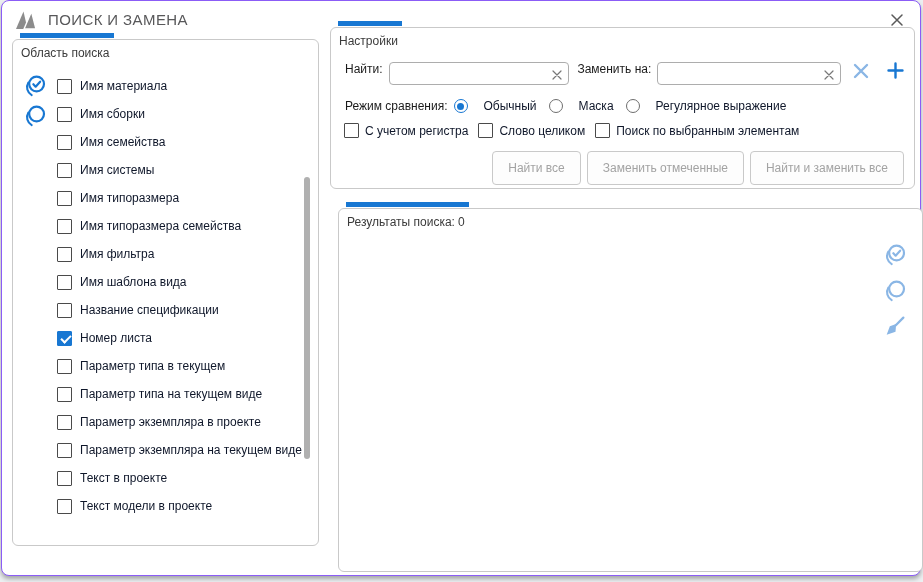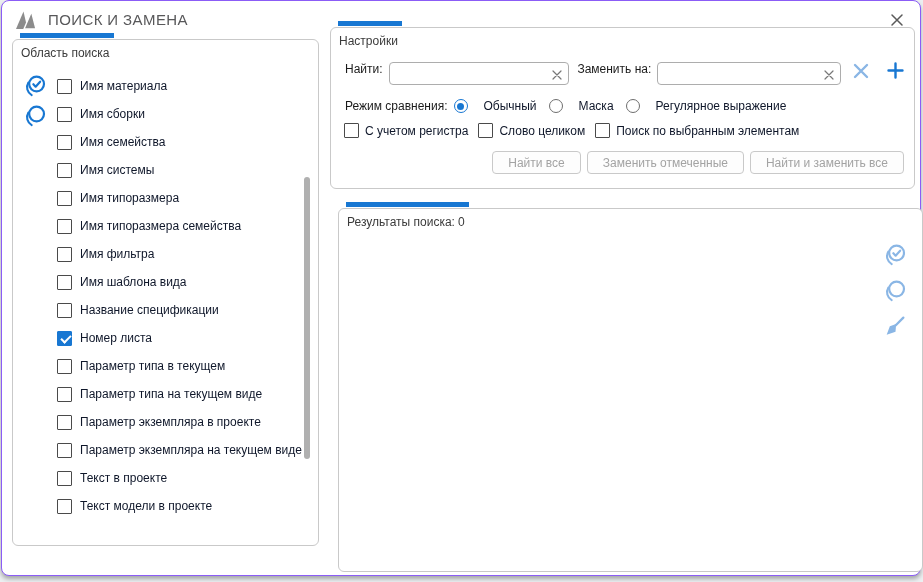--- a/index.html
+++ b/index.html
@@ -106,21 +106,21 @@
   .opts-row {
     position:absolute; left:13px; top:94px; height:17px;
     display:flex; align-items:center; gap:10px;
   }
   .opt-item { display:flex; align-items:center; gap:6px; cursor:default; }
   .btn-row {
     position:absolute; right:10px; top:123px; height:23px;
     display:flex; gap:6px;
   }
   .btn-row button {
-    height:23px; padding:4px 15px; font-size:12px; font-family:inherit;
+    height:34px; padding:4px 15px; font-size:12px; font-family:inherit;
     color:#a3a3a3; background:#fdfdfd; border:1px solid #c9c9c9;
     border-radius:4px; white-space:nowrap;
   }
   
   .results-hdr-count { margin-left:3px; }
   .results-icons {
     position:absolute; right:15px; top:33px;
     display:flex; flex-direction:column; gap:11px;
   }
   .icon-btn.light { color:var(--accent-light); }

